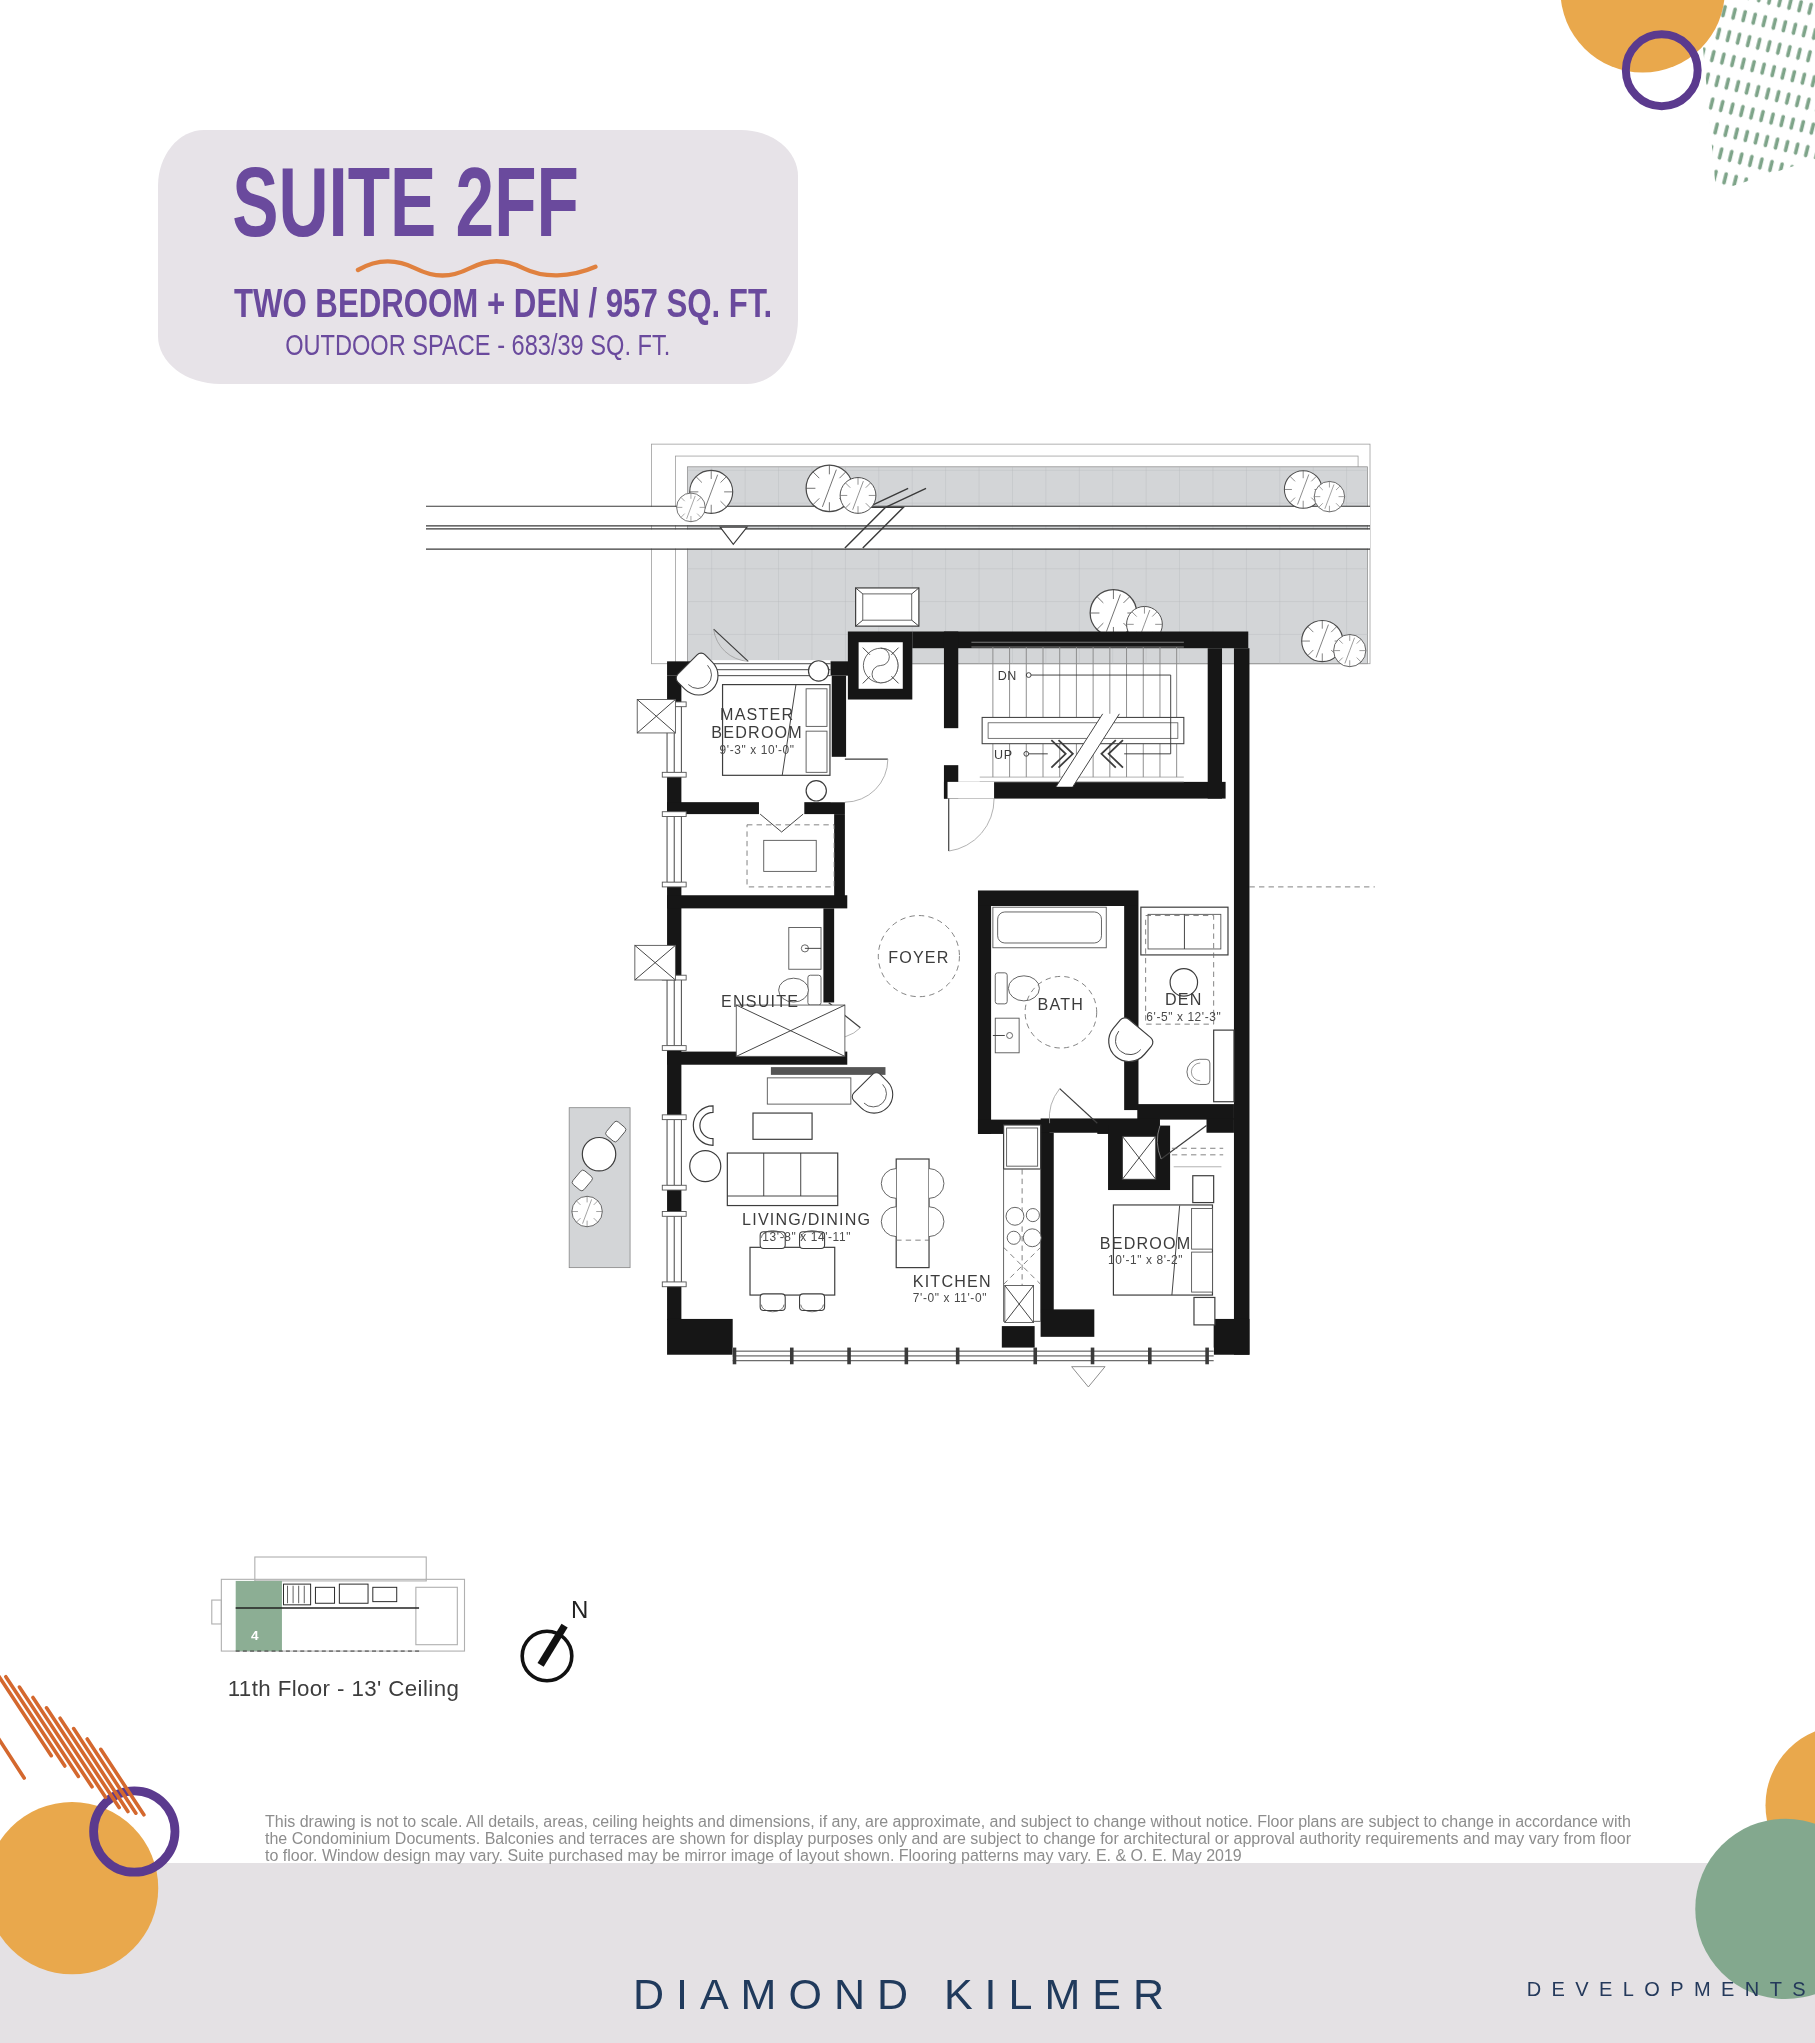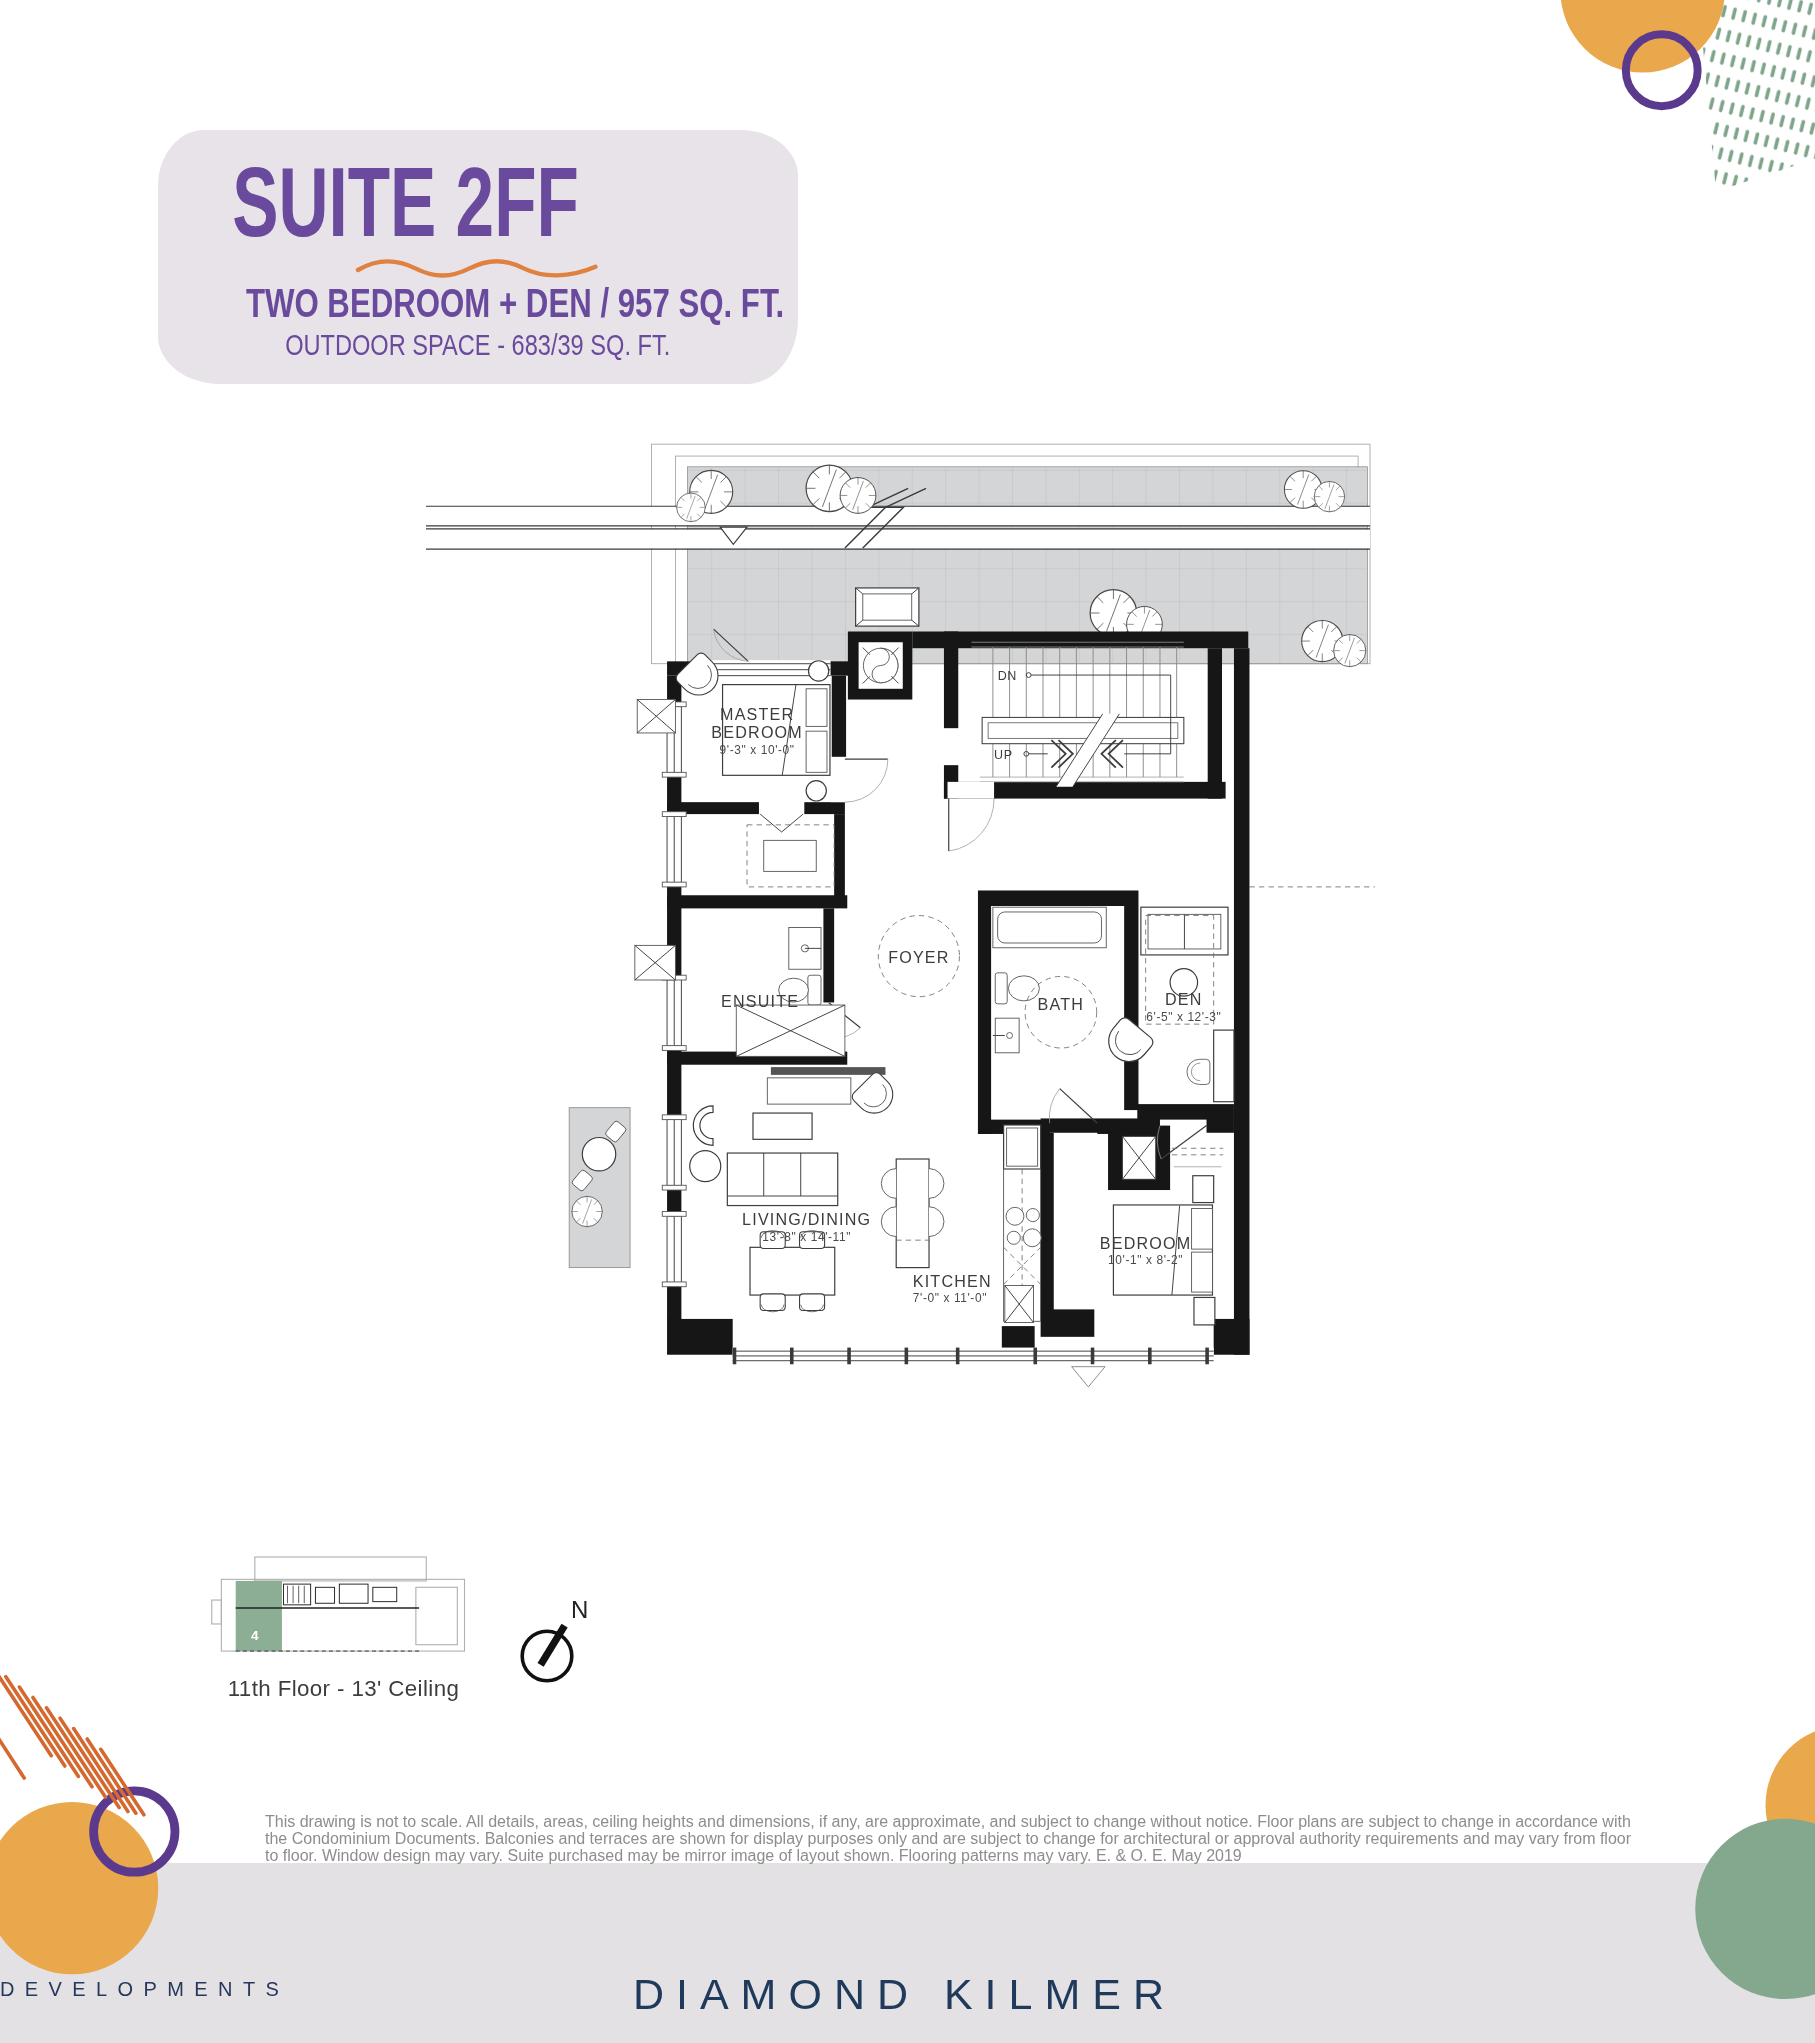--- a/index.html
+++ b/index.html
@@ -2,33 +2,33 @@
 <html style="font-size:12.8px"><head>
 <meta charset="utf-8">
 <style>
   html,body{margin:0;padding:0;background:#fff;}
   .page{position:relative;width:1816px;height:2043px;background:#ffffff;overflow:hidden;
         font-family:"Liberation Sans",sans-serif;}
   
   .footer-band{position:absolute;left:0;top:1863px;width:1816px;height:180px;background:#E4E1E4;z-index:1;}
   .brand{position:absolute;left:0;top:1922px;width:1809px;text-align:center;z-index:3;
          font-size:43px;font-weight:500;letter-spacing:12px;color:#203A5C;margin-top:48px;}
-  .tagline{position:absolute;left:0;top:1978px;width:1816px;text-align:left;z-index:3;
+  .tagline{position:absolute;left:0;top:1978px;width:1816px;text-align:right;z-index:3;
          font-size:20px;font-weight:400;letter-spacing:10.4px;color:#24395B;}
   
   .deco{position:absolute;left:0;top:0;z-index:2;pointer-events:none;}
   
   .badge{position:absolute;left:158px;top:130px;width:640px;height:254px;background:#E7E3E8;z-index:3;
          border-radius:46px 57px 51px 62px / 56px 46px 65px 48px;}
   .suite-title{position:absolute;left:0;top:22.3px;width:100%;text-align:left;
         font-size:99px;font-weight:700;color:#6A4A9D;line-height:1;white-space:nowrap;}
   .suite-title>span{display:inline-block;transform:scaleX(0.70);transform-origin:center;}
   .squiggle{position:absolute;left:192px;top:124px;}
   .suite-sub{position:absolute;left:0;top:153px;width:100%;text-align:center;
-        font-size:40px;font-weight:700;color:#6A4A9D;line-height:1;white-space:nowrap;padding-left:12px;}
+        font-size:40px;font-weight:700;color:#6A4A9D;line-height:1;white-space:nowrap;}
   .suite-sub>span{display:inline-block;transform:scaleX(0.78);transform-origin:center;}
   .suite-out{position:absolute;left:0;top:200px;width:100%;text-align:center;
         font-size:29.5px;font-weight:400;color:#6A4A9D;line-height:1;white-space:nowrap;}
   .suite-out>span{display:inline-block;transform:scaleX(0.80);transform-origin:center;}
   
   .plan{position:absolute;left:423px;top:431px;z-index:3;}
   .plan .w{fill:#161616;stroke:none;}
   .plan .ln{stroke:#3d3d3d;stroke-width:1.6;fill:none;}
   .plan .thin{stroke:#9b9b9b;stroke-width:1.3;fill:none;}
   .plan .furn{stroke:#3d3d3d;stroke-width:2;fill:#ffffff;}

